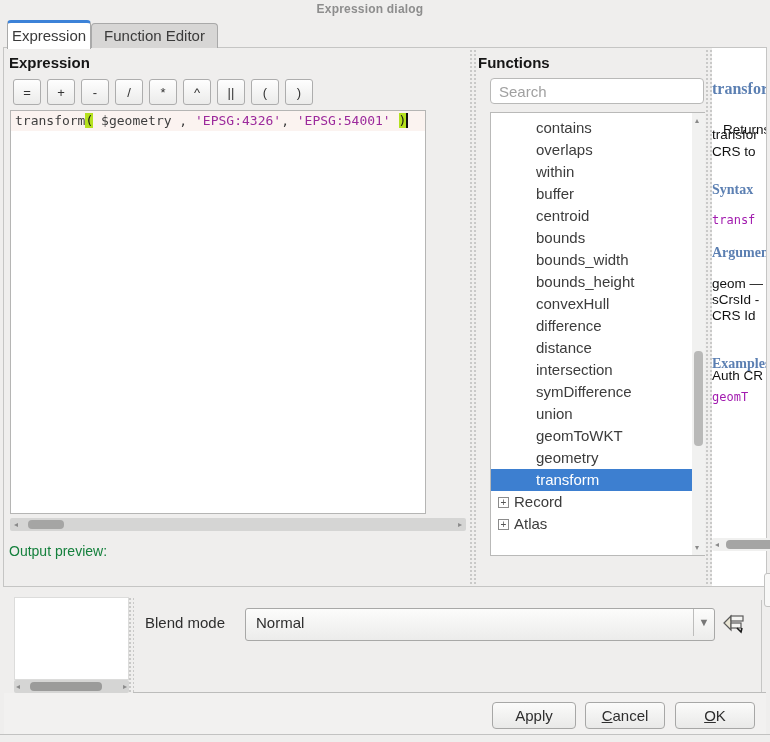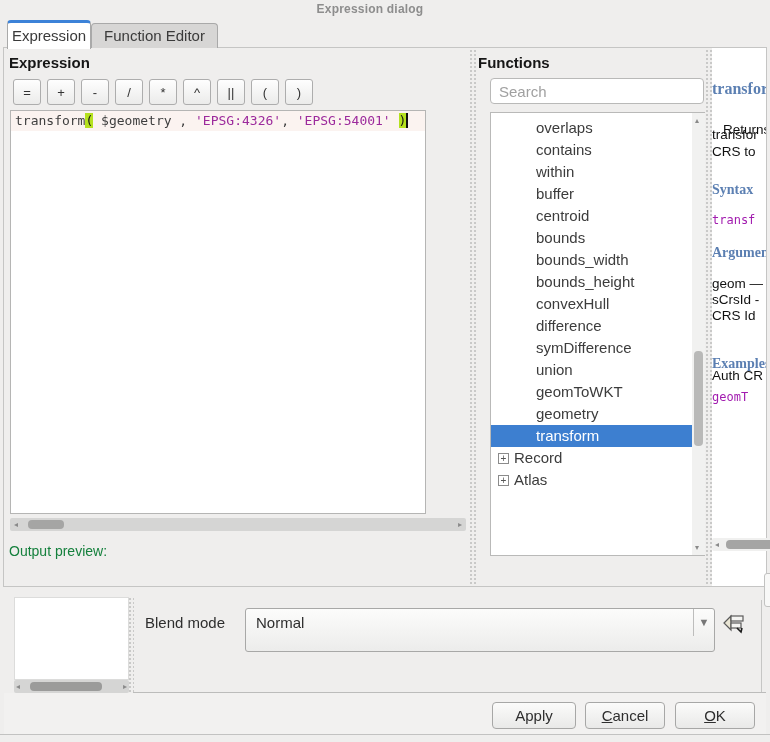--- a/index.html
+++ b/index.html
@@ -102,21 +102,21 @@
   .help-code { position:absolute; font-family:"DejaVu Sans Mono", monospace; font-size:12px; color:#a21caf; white-space:nowrap; }
   
   .preview-box { position:absolute; left:14px; top:597px; width:115px; height:83px; background:#fff; border:1px solid #dcdcdb; }
   .bottom-hline { position:absolute; left:133px; top:692px; width:633px; height:1px; background:#bcbcbb; }
   .bottom-strip { position:absolute; left:4px; top:693px; width:762px; height:41px; background:#f2f1f0; }
   .bottom-edge { position:absolute; left:0; top:734px; width:770px; height:1px; background:#c2c2c1; }
   .right-vline { position:absolute; left:761px; top:600px; width:1px; height:92px; background:#c6c6c5; }
   .corner-frag { position:absolute; left:764px; top:573px; width:10px; height:34px; background:#f8f8f7; border:1px solid #c2c2c1; border-radius:3px 0 0 3px; }
   .blend-label { position:absolute; left:145px; top:614px; font-size:15px; color:#2e2e2e; }
   .combobox {
-    position:absolute; left:245px; top:608px; width:470px; height:44px;
+    position:absolute; left:245px; top:608px; width:470px; height:33px;
     background:linear-gradient(#fcfcfb,#ececeb); border:1px solid #a8a8a7; border-radius:3px;
     font-size:15px; color:#2e2e2e;
   }
   .combobox .value { position:absolute; left:10px; top:5px; }
   .combobox .dd-btn {
     position:absolute; right:0; top:0; width:21px; height:27px;
     border-left:1px solid #bdbdbc; color:#777; font-size:11px; text-align:center; line-height:27px;
   }
   .dd-icon { position:absolute; left:722px; top:611px; width:24px; height:24px; }
   .dlg-btn {
@@ -167,30 +167,32 @@
 
   <div class="splitter" style="left:469px; top:49px; width:8px; height:537px;"></div>
   <div class="splitter" style="left:705px; top:49px; width:7px; height:537px;"></div>
 
   <div class="panel-heading" style="left:478px; top:54px;">Functions</div>
 
   <input class="search-box" placeholder="Search" style="">
 
   <div class="fn-list">
     <div id="fn-list-items">
+        <div class="fn-item">contains</div>
         <div class="fn-item">overlaps</div>
-        <div class="fn-item">contains</div>
         <div class="fn-item">within</div>
         <div class="fn-item">buffer</div>
         <div class="fn-item">centroid</div>
         <div class="fn-item">bounds</div>
         <div class="fn-item">bounds_width</div>
         <div class="fn-item">bounds_height</div>
         <div class="fn-item">convexHull</div>
         <div class="fn-item">difference</div>
+        <div class="fn-item">distance</div>
+        <div class="fn-item">intersection</div>
         <div class="fn-item">symDifference</div>
         <div class="fn-item">union</div>
         <div class="fn-item">geomToWKT</div>
         <div class="fn-item">geometry</div>
         <div class="fn-item selected">transform</div>
         <div class="fn-group">
           <span class="expander">+</span>
           <span>Record</span>
         </div>
         <div class="fn-group">

